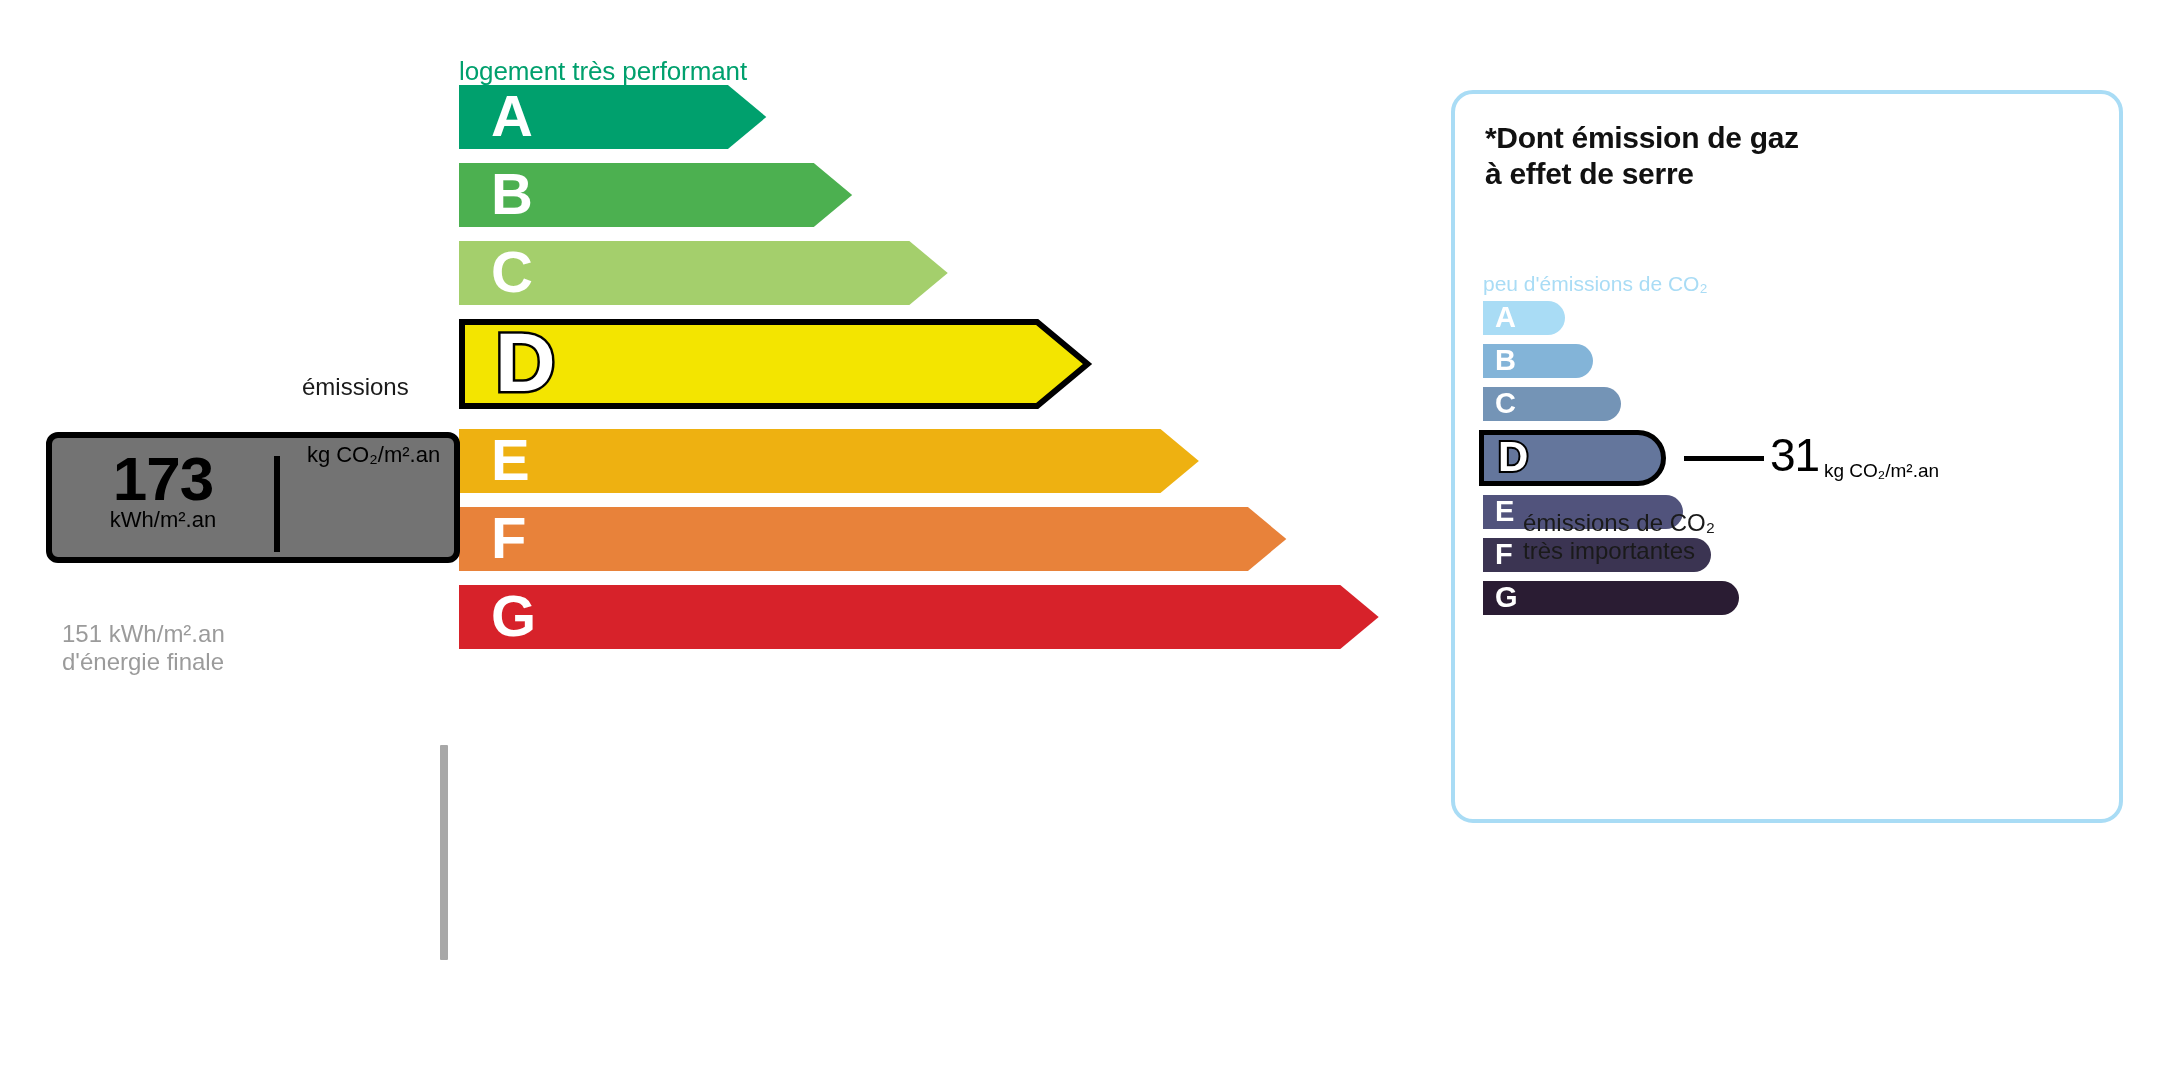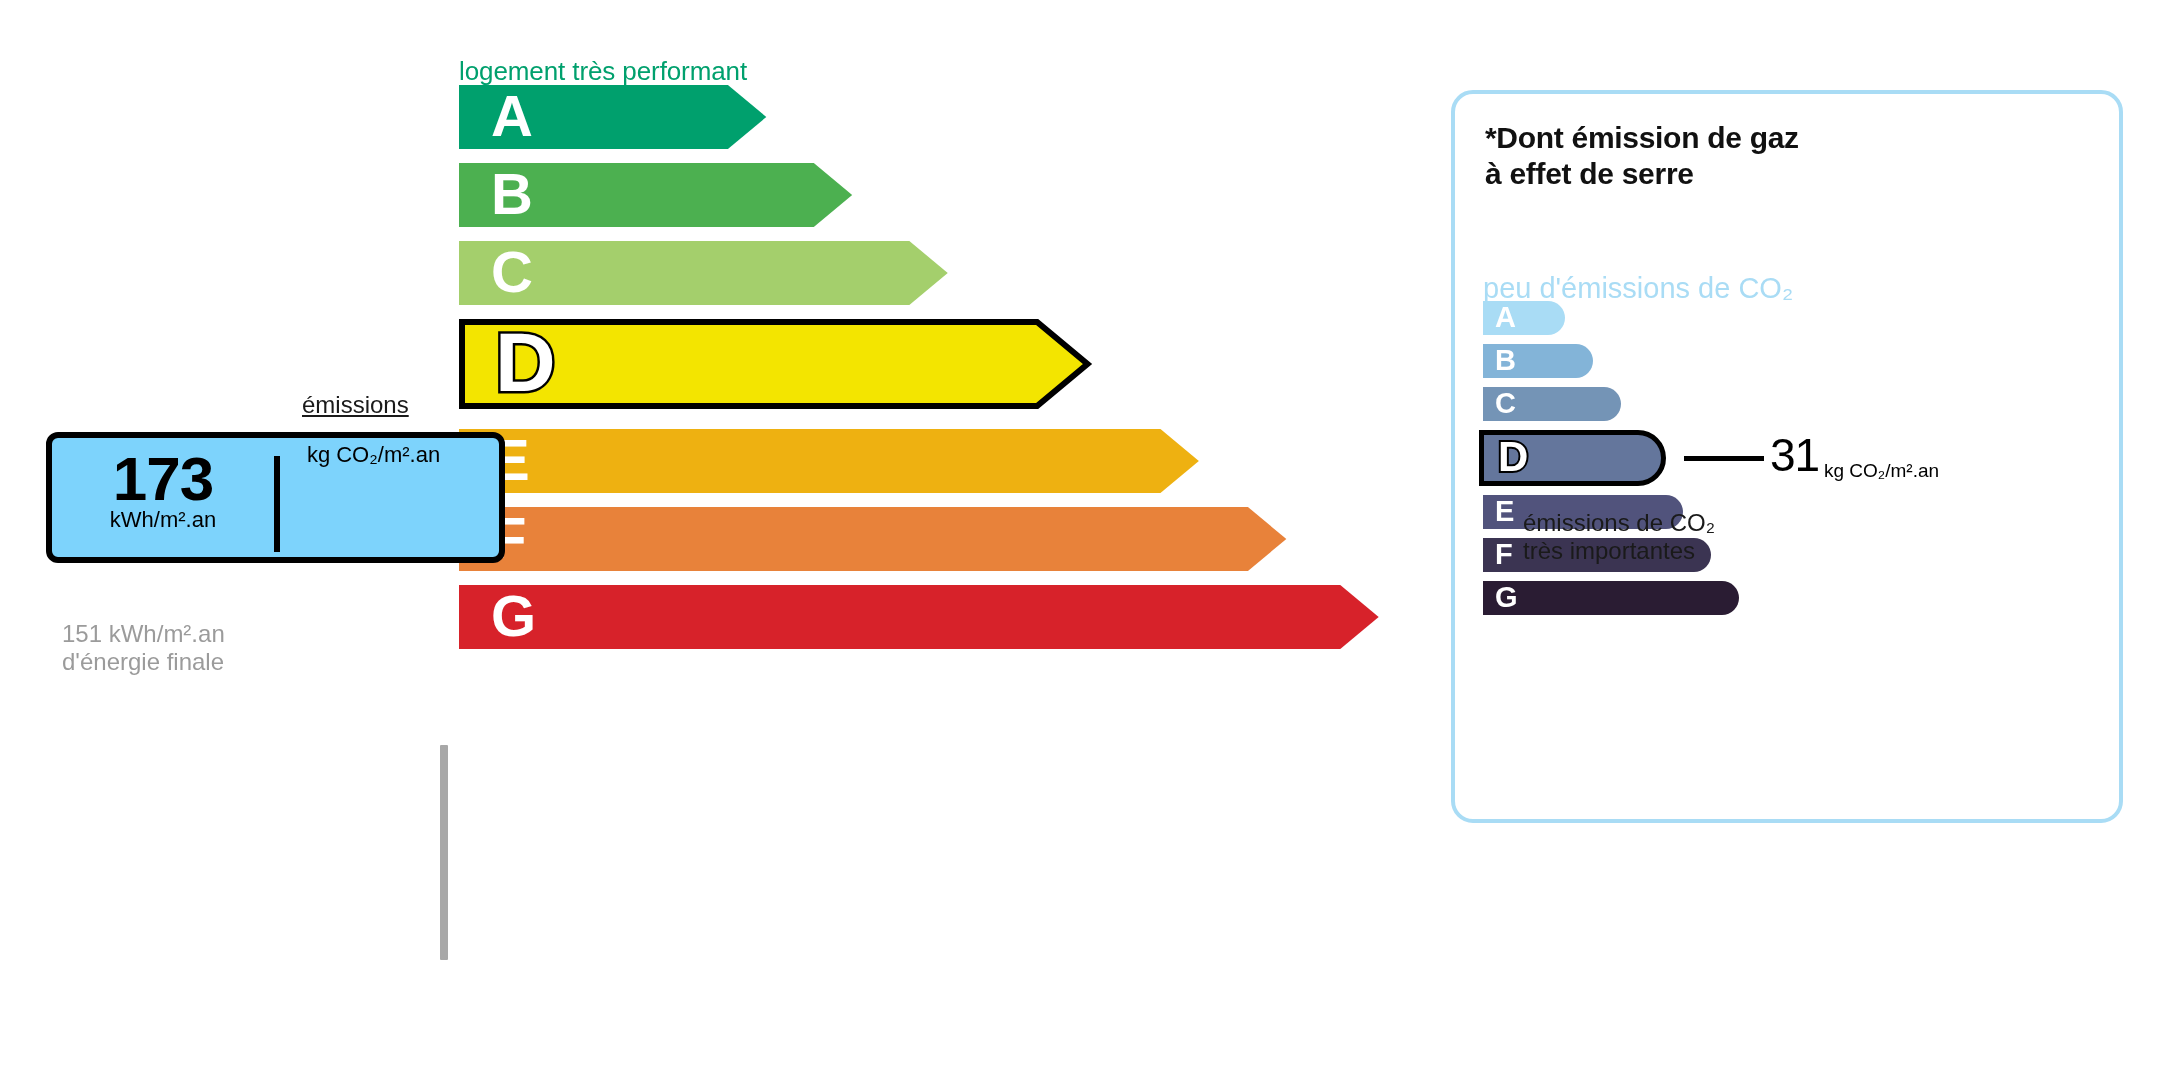--- a/index.html
+++ b/index.html
@@ -60,24 +60,24 @@
   .band.selected .letter {
     color: #ffffff;
     -webkit-text-stroke: 5px #000000;
     paint-order: stroke fill;
   }
 
   
   #value-box {
     position: absolute;
     left: 46px; top: 432px;
-    width: 459px; height: 131px;
+    width: 414px; height: 131px;
     border: 6px solid #000000;
     border-radius: 12px;
-    background: #7dd3fc;
+    background: #737373;
     z-index: 6;
   }
   #value-divider {
     position: absolute;
     left: 222px; top: 18px;
     width: 6px; height: 96px;
     background: #000000;
   }
   .val-cell {
     position: absolute;
@@ -107,23 +107,22 @@
     white-space: nowrap;
   }
   #cap-conso {
     left: 46px; top: 366px;
     width: 222px;
     text-align: center;
     color: #1a1a1a;
   }
   #cap-conso .sub { color: #8a8a8a; display: block; }
   #cap-emis {
-    left: 302px; top: 392px;
+    left: 302px; top: 374px;
     color: #1a1a1a;
-    text-decoration: underline;
   }
   #cap-final {
     left: 62px; top: 620px;
     color: #9b9b9b;
     line-height: 1.16;
   }
 
   #passoire-label {
     position: absolute;
     left: 230px; top: 810px;
@@ -155,21 +154,21 @@
     left: 30px; top: 26px;
     font-size: 30px;
     font-weight: bold;
     line-height: 1.2;
     color: #111111;
     letter-spacing: -0.3px;
   }
   #co2-top-label {
     position: absolute;
     left: 28px; top: 178px;
-    font-size: 29px;
+    font-size: 21px;
     color: #a9dcf5;
     white-space: nowrap;
   }
   #co2-bottom-label {
     position: absolute;
     left: 28px; top: 415px;
     font-size: 24px;
     line-height: 1.18;
     color: #1a1a1a;
     margin-left: 40px;

